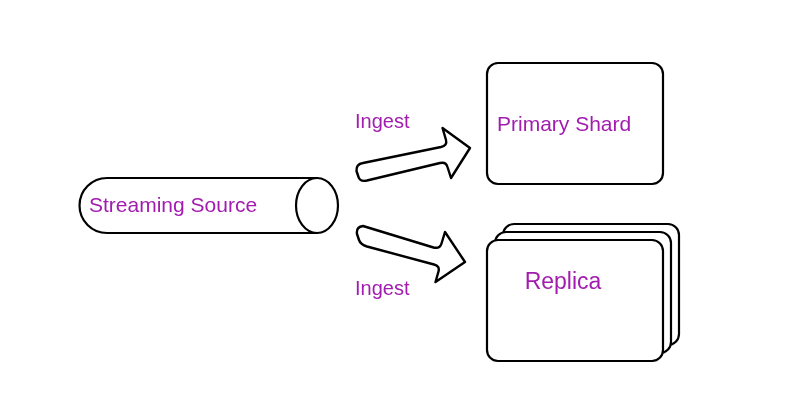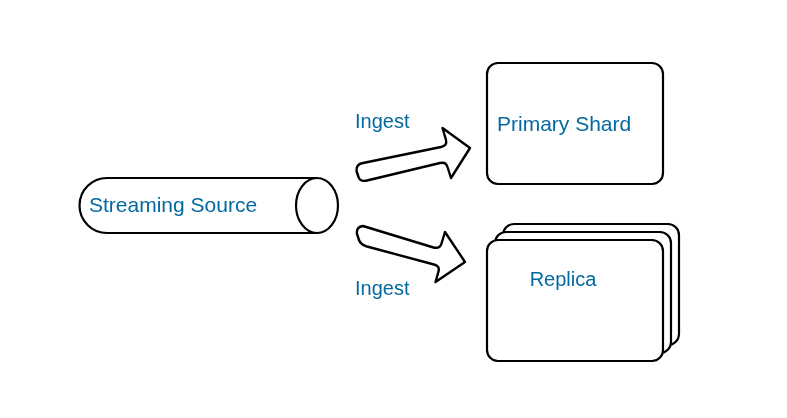--- a/index.html
+++ b/index.html
@@ -35,42 +35,42 @@
   }
   .arrow-shape {
     fill: #ffffff;
     stroke: #000000;
     stroke-width: 2.4;
     stroke-linejoin: round;
     stroke-linecap: round;
   }
   .diagram-text {
     position: absolute;
-    color: #0369a1;
+    color: #a21caf;
     font-family: "Liberation Sans", sans-serif;
     white-space: pre;
     line-height: 1.22;
     user-select: none;
   }
   #streaming-source-label {
     left: 89px;
     top: 192px;
     font-size: 21px;
   }
   #primary-shard-label {
     left: 497px;
     top: 111px;
     font-size: 21px;
   }
   #replica-shards-label {
     left: 487px;
     top: 267px;
     width: 152px;
     text-align: center;
-    font-size: 20px;
+    font-size: 23px;
   }
   #ingest-label-top {
     left: 355px;
     top: 109px;
     font-size: 20px;
   }
   #ingest-label-bottom {
     left: 355px;
     top: 276px;
     font-size: 20px;

